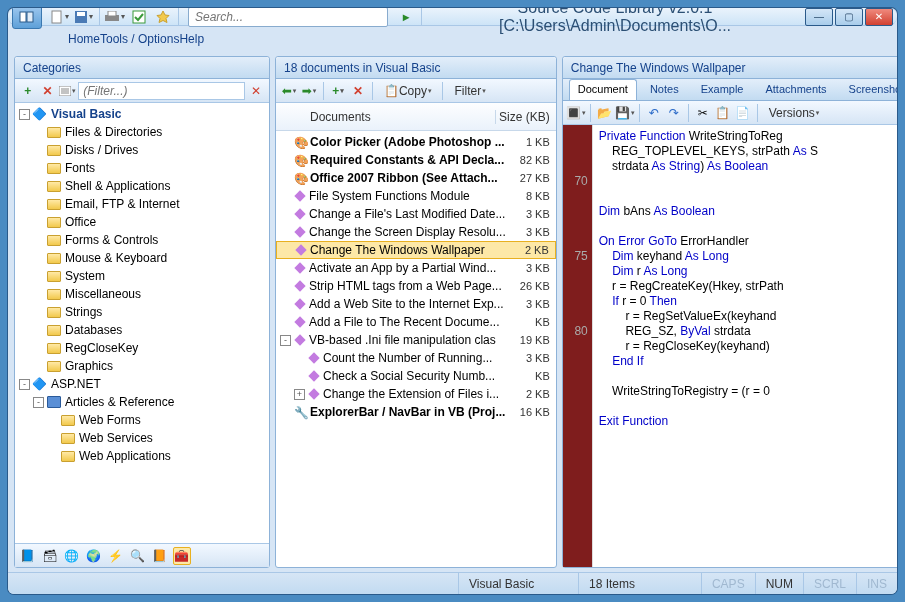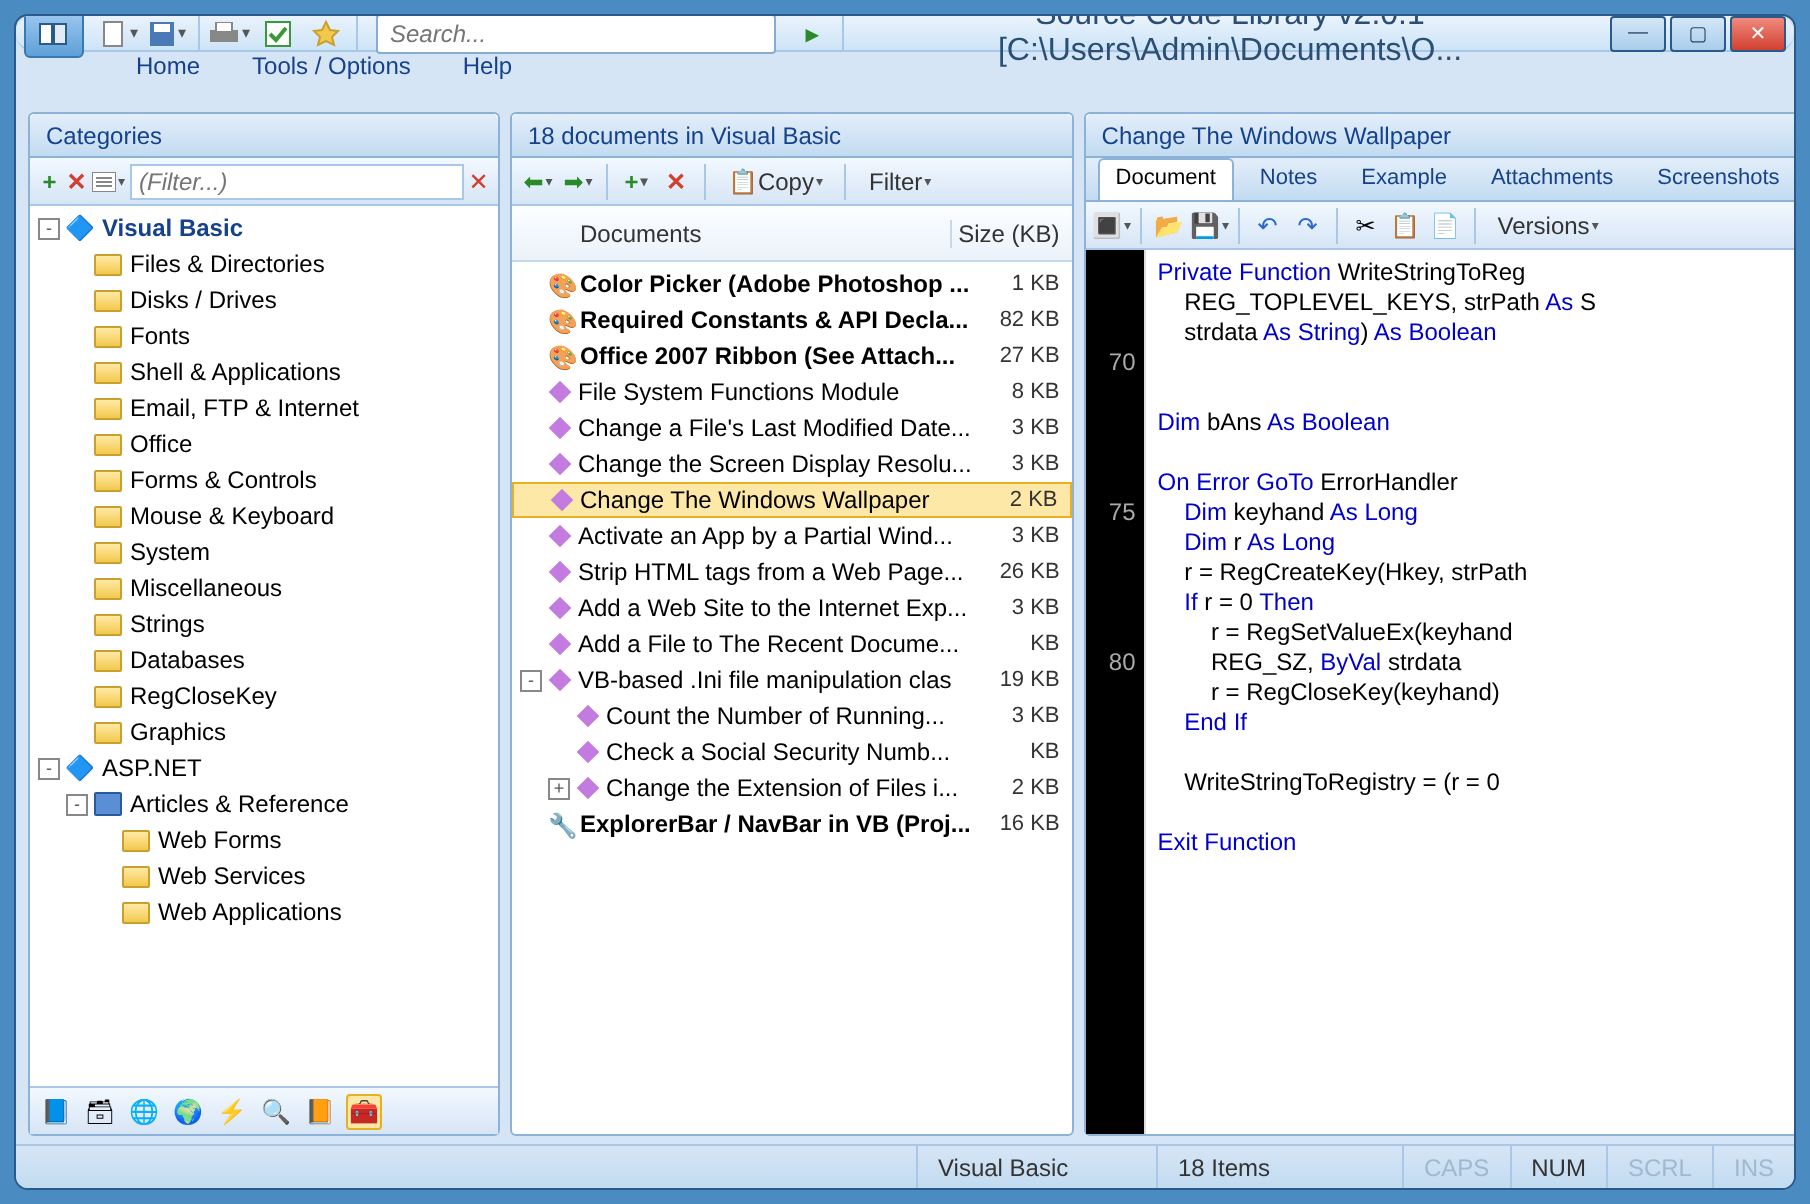--- a/index.html
+++ b/index.html
@@ -9,25 +9,25 @@
 .app-btn { width: 30px; height: 24px; background: linear-gradient(#9ec8ef,#5ea0d8); border: 1px solid #3a78b0; border-radius: 3px; margin-right: 6px; display:flex; align-items:center; justify-content:center; }
 .tb-btn { width: 22px; height: 22px; display: inline-flex; align-items: center; justify-content: center; margin: 0 1px; border-radius: 2px; }
 .tb-dd::after { content: "▾"; font-size: 8px; color: #555; margin-left: 2px; }
 .tb-sep { width: 1px; height: 18px; background: #a9c7e6; margin: 0 3px; display: inline-block; }
 .search-box { flex: 1; max-width: 200px; margin: 0 6px; }
 .search-box input { width: 100%; height: 20px; border: 1px solid #88abce; background: #fff; padding: 0 6px; font-style: italic; color: #888; border-radius: 2px; }
 .title { flex: 1; text-align: center; color: #2b4f74; font-size: 16px; }
 .winctrl { display: flex; gap: 2px; }
 .winctrl div { width: 28px; height: 18px; border: 1px solid #2a5a8a; border-radius: 2px; display:flex;align-items:center;justify-content:center; background: linear-gradient(#d4e6f7,#a9cdeb); color:#2a4a6a; font-size:10px; }
 .winctrl .close { background: linear-gradient(#f08a7e,#d14030); color:#fff; }
-.menubar { height: 26px; display: flex; align-items: flex-start; padding: 0 60px; gap: 26px; color: #15428b; }
+.menubar { height: 26px; display: flex; align-items: center; padding: 0 60px; color: #15428b; }
 .workspace { flex: 1; display: flex; gap: 5px; padding: 4px 6px; min-height: 0; }
 .panel { background: #fff; border: 1px solid #8db2d8; border-radius: 3px; display: flex; flex-direction: column; min-height: 0; }
 .panel-header { height: 22px; background: linear-gradient(#e3eefa,#c2dbf1); border-bottom: 1px solid #8db2d8; color: #15428b; padding: 0 8px; display: flex; align-items: center; border-radius: 3px 3px 0 0; font-size: 12px; }
-.p-left { width: 236px; }
+.p-left { width: 256px; }
 .p-mid { width: 286px; }
 .p-right { flex: 1; }
 .toolbar { height: 24px; background: linear-gradient(#f2f8ff,#d6e5f5); border-bottom: 1px solid #a9c7e6; display: flex; align-items: center; padding: 0 4px; gap: 2px; }
 .mini-btn { width: 18px; height: 18px; display:inline-flex; align-items:center; justify-content:center; border-radius:2px; }
 .mini-dd { display:inline-flex; align-items:center; }
 .mini-dd::after { content:"▾"; font-size:7px; color:#555; margin-left:1px; }
 .filter-input { flex:1; height:18px; border:1px solid #a9c7e6; padding:0 4px; color:#888; font-style:italic; }
 .col-head { height: 28px; background: linear-gradient(#fdfeff,#eaf2fb); border-bottom: 1px solid #c7d8ea; display:flex; align-items:center; font-size:11px; color:#333;padding-left:28px; }
 .col-head .c1 { flex:1; padding-left:6px; border-right:1px solid #c7d8ea; }
 .col-head .c2 { width:60px; text-align:right; padding-right:6px; }
@@ -45,21 +45,21 @@
 .doc-row .ind { display:inline-block; }
 .doc-row .dot { width:8px; height:8px; background:#c37be0; transform:rotate(45deg); margin:0 5px 0 2px; }
 .doc-row .pal { width:12px; height:12px; margin:0 4px 0 0; }
 .doc-row .name { flex:1; white-space:nowrap; overflow:hidden; text-overflow:ellipsis; }
 .doc-row.bold .name { font-weight:bold; }
 .doc-row .size { width:50px; text-align:right; padding-right:6px; color:#333; font-size:11px; }
 .tabs-row { height: 22px; display:flex; padding:0 6px; gap:4px; border-bottom:1px solid #8db2d8; background:linear-gradient(#e3eefa,#c2dbf1); }
 .tab { padding:3px 8px; color:#15428b; border:1px solid transparent; border-bottom:none; border-radius:3px 3px 0 0; cursor:pointer; font-size:11px; }
 .tab.active { background:#fff; border-color:#8db2d8; color:#000; }
 .code-area { flex:1; overflow:auto; background:#fff; display:flex; }
-.gutter { width:30px; background:#000000; border-right:1px solid #ddd; text-align:right; padding:4px 4px 0 0; color:#aaa; font-family:Consolas,monospace; font-size:11px; }
+.gutter { width:30px; background:#7f1d1d; border-right:1px solid #ddd; text-align:right; padding:4px 4px 0 0; color:#aaa; font-family:Consolas,monospace; font-size:11px; }
 .gutter div { height:15px; }
 .code { flex:1; padding:4px 0 0 6px; font-family:Consolas,"Courier New",monospace; font-size:12px; white-space:pre; }
 .code .kw { color:#0000c8; }
 .code-line { height:15px; }
 .bottom-tools { height:24px; background:linear-gradient(#f2f8ff,#d6e5f5); border-top:1px solid #a9c7e6; display:flex; align-items:center; padding:0 4px; gap:4px; }
 .status { height:22px; background:linear-gradient(#d6e5f5,#c2dbf1); border-top:1px solid #a9c7e6; display:flex; align-items:center; font-size:11px; color:#333; }
 .status .cell { padding:0 10px; border-left:1px solid #a9c7e6; height:100%; display:flex; align-items:center; }
 .copy-btn, .filter-btn, .ver-btn { padding:0 6px; height:18px; display:inline-flex; align-items:center; color:#333; border-radius:2px; }
 svg { display:block; }
 </style>

